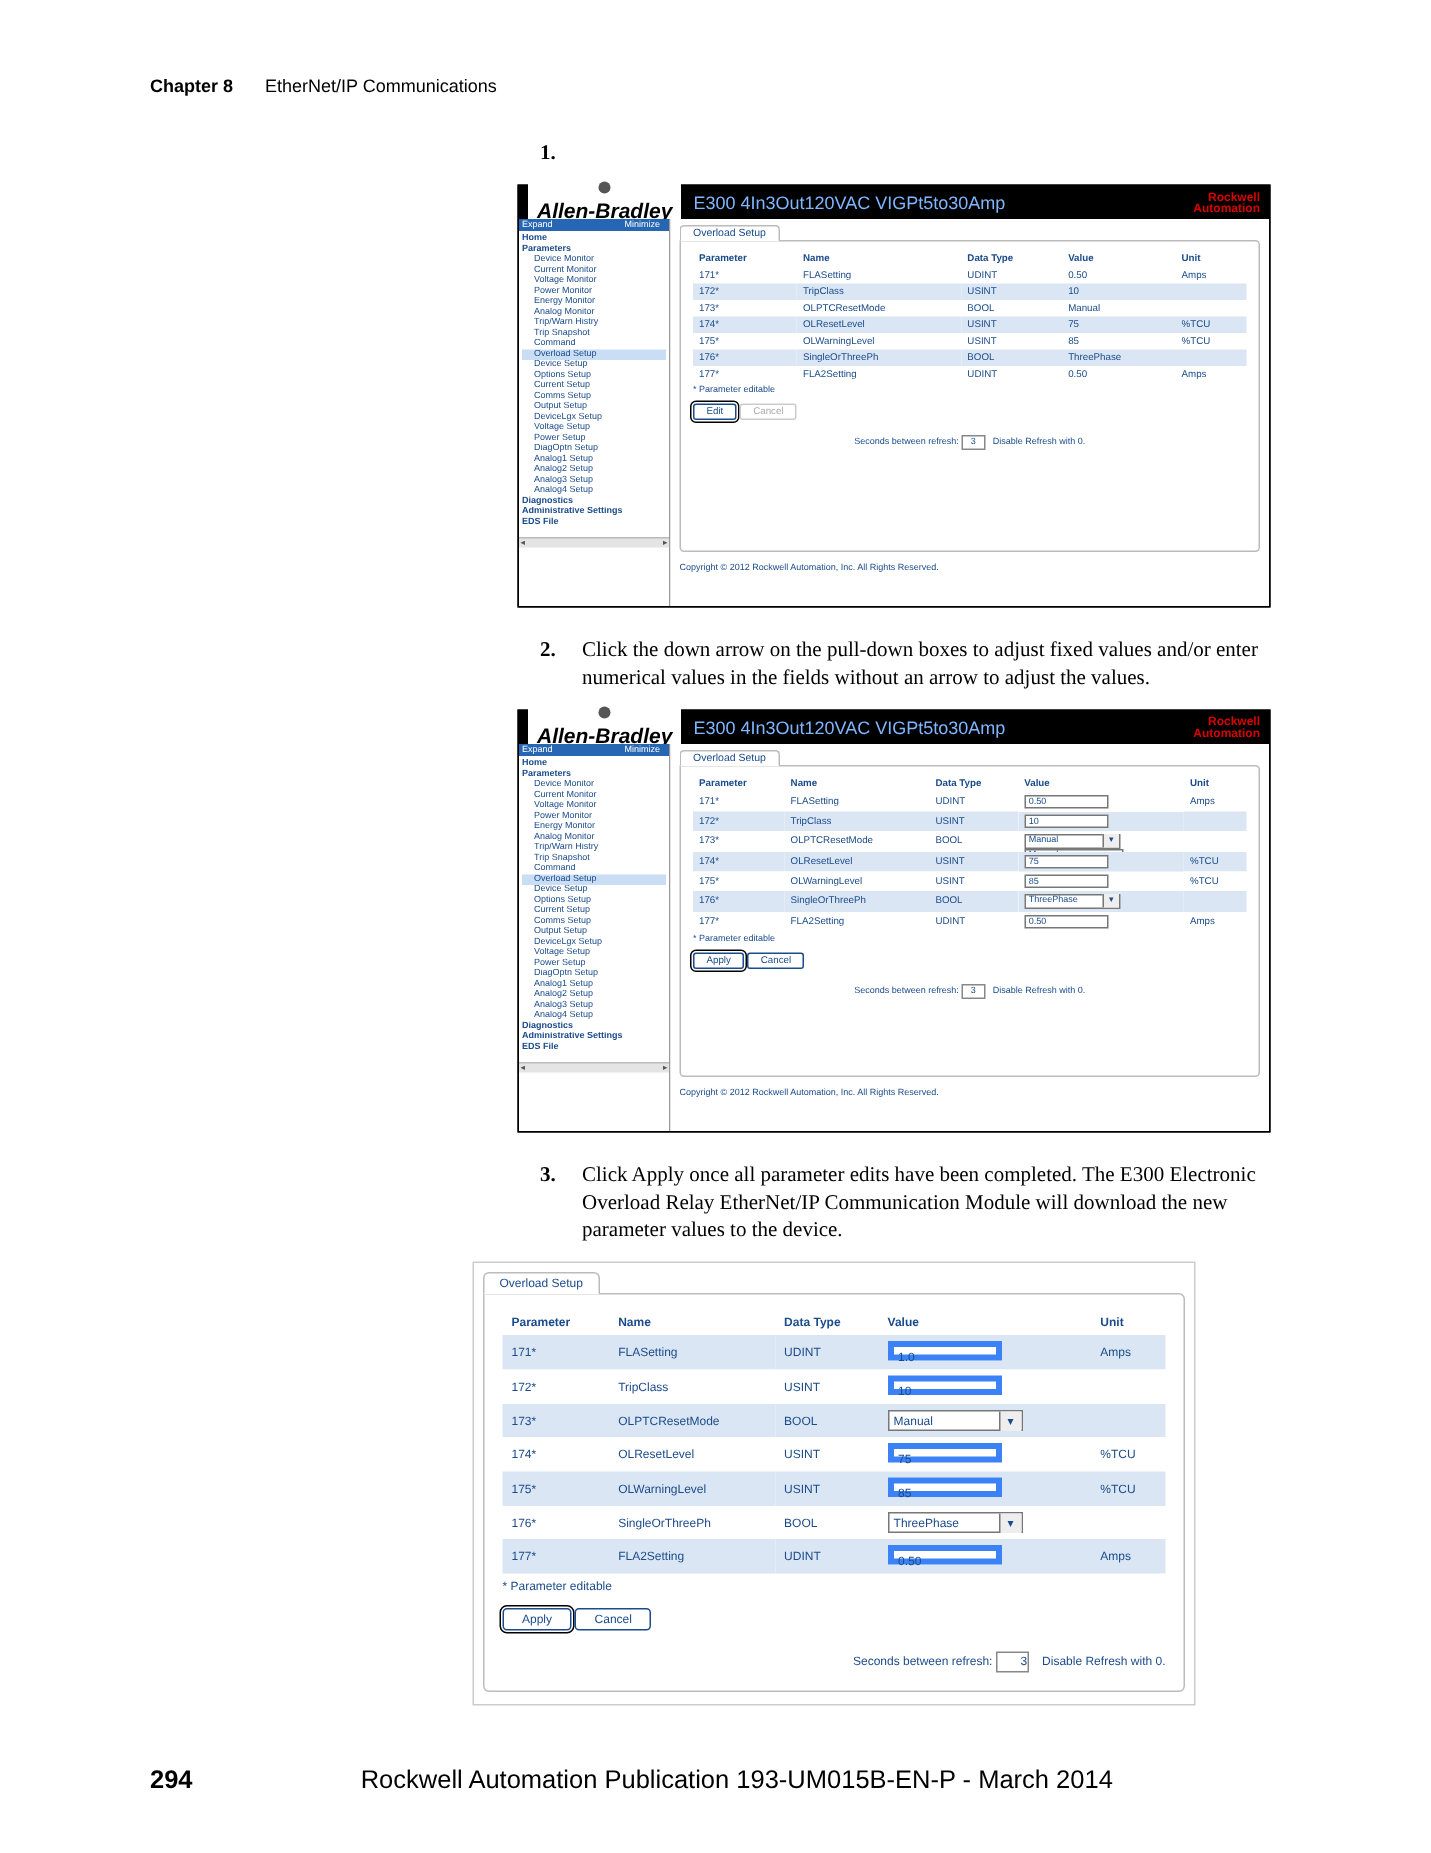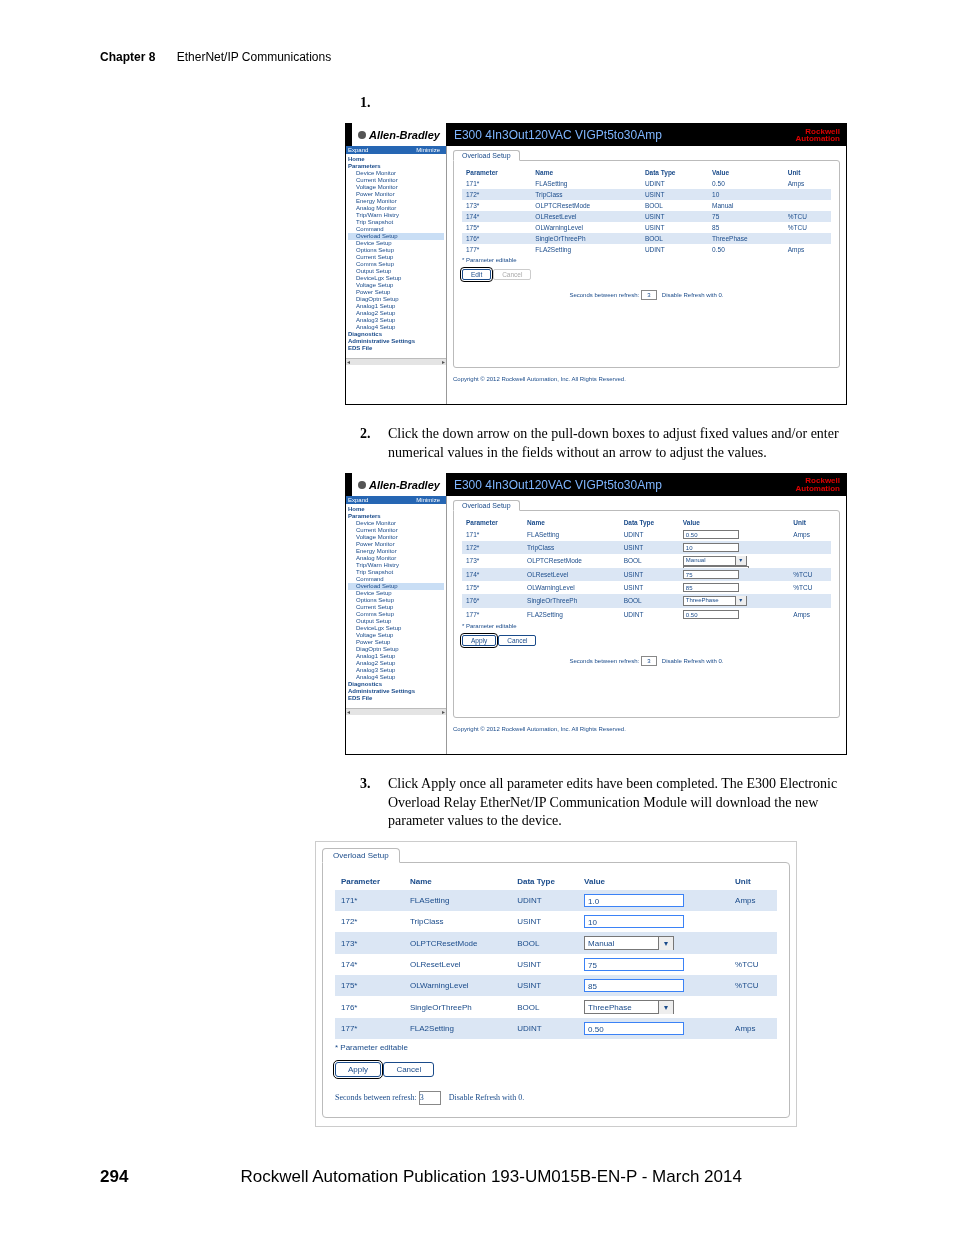--- a/index.html
+++ b/index.html
@@ -49,26 +49,27 @@
     color: #fff;
     height: 22px;
     padding: 0 6px;
     gap: 8px;
   }
   .ab-logo {
     background: #fff;
     color: #000;
     font-weight: bold;
     font-style: italic;
-    font-size: 11px;
+    font-size: 14px;
     padding: 11px 6px;
     border-radius: 1px;
     display: flex;
     align-items: center;
     gap: 3px;
+    flex-direction: column;
   }
   .ab-logo .dot { width: 8px; height: 8px; border-radius: 50%; background: #555; display:inline-block;}
   .device-title {
     color: #7fb6ff;
     font-size: 12px;
     flex: 1;
   }
   .ra-logo {
     color: #d00;
     font-weight: bold;
@@ -247,27 +248,27 @@
     width:100%;
     border-collapse:collapse;
     font-size:8px;
     color:#1a4b8a;
   }
   .tbl3 th { text-align:left; font-weight:bold; padding:4px 6px; }
   .tbl3 td { padding:4px 6px; }
   .tbl3 tbody tr:nth-child(odd)  td { background:#dbe6f4; }
   .tbl3 tbody tr:nth-child(even) td { background:#fff; }
   .inp3 {
-    border:1px solid #3b82f6;
+    border:4px solid #3b82f6;
     background:#fff;
     font-size:8px;
     height:13px;
     line-height:13px;
     padding:0 3px;
-    width:100px;
+    width:76px;
     display:inline-block;
     box-sizing:border-box;
   }
   .sel3 {
     border:1px solid #777;
     background:#fff;
     font-size:8px;
     height:14px;
     line-height:13px;
     width:90px;
@@ -291,21 +292,21 @@
   .btn3 {
     font-size:8px;
     border:1px solid #1a4b8a;
     color:#1a4b8a;
     background:#fff;
     padding:2px 12px;
     border-radius:3px;
     display:inline-block;
   }
   .btn3.primary { outline:1px solid #000; outline-offset:1px; }
-  .refresh3 { text-align:left; font-size:8px; color:#1a4b8a; margin-top:14px;font-family:Liberation Serif, serif; }
+  .refresh3 { text-align:right; font-size:8px; color:#1a4b8a; margin-top:14px; }
   .refresh3 .box { display:inline-block; border:1px solid #888; width:20px; height:12px; line-height:12px; }
 
   .footer {
     display:flex;
     justify-content:space-between;
     font-size:17px;
     margin-top: 40px;
   }
   .footer .pn { font-weight:bold; }
 </style>

